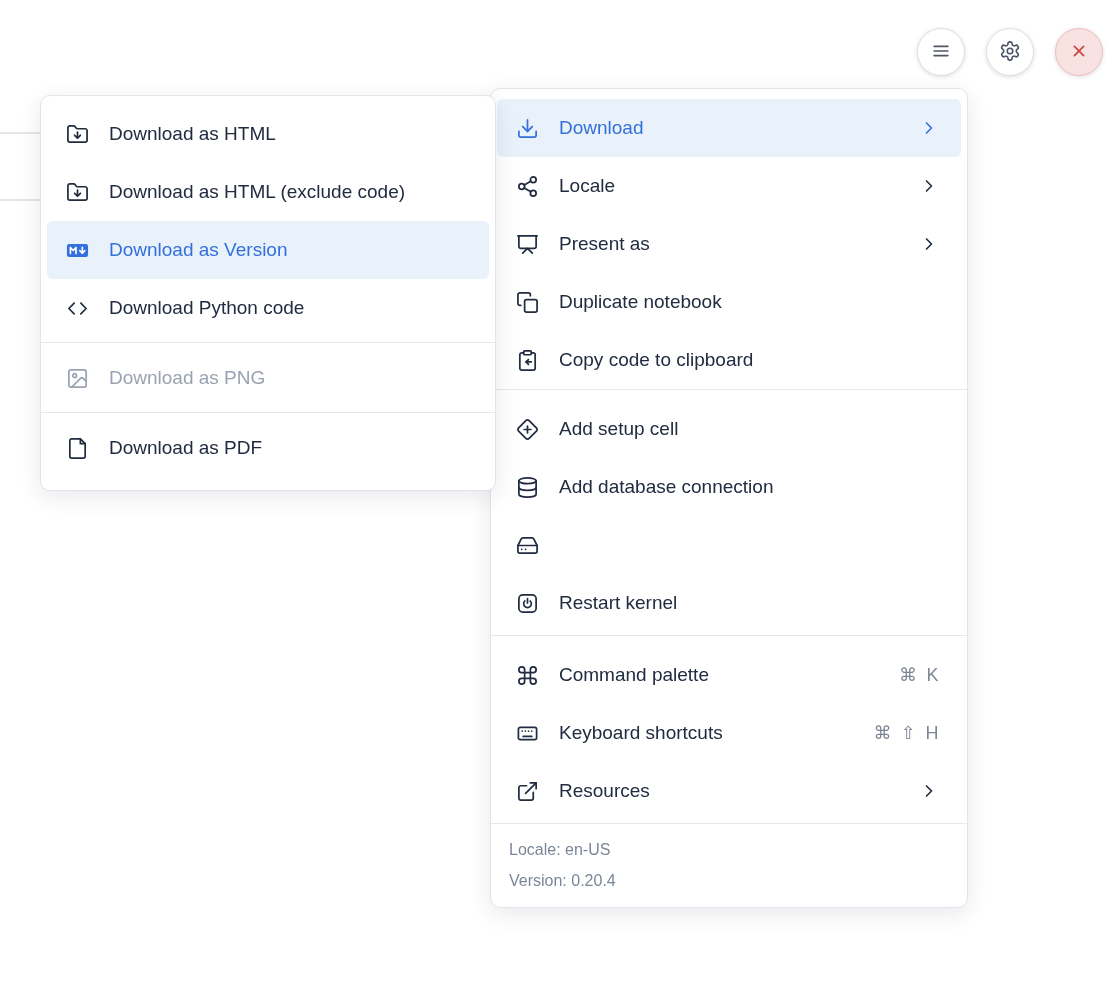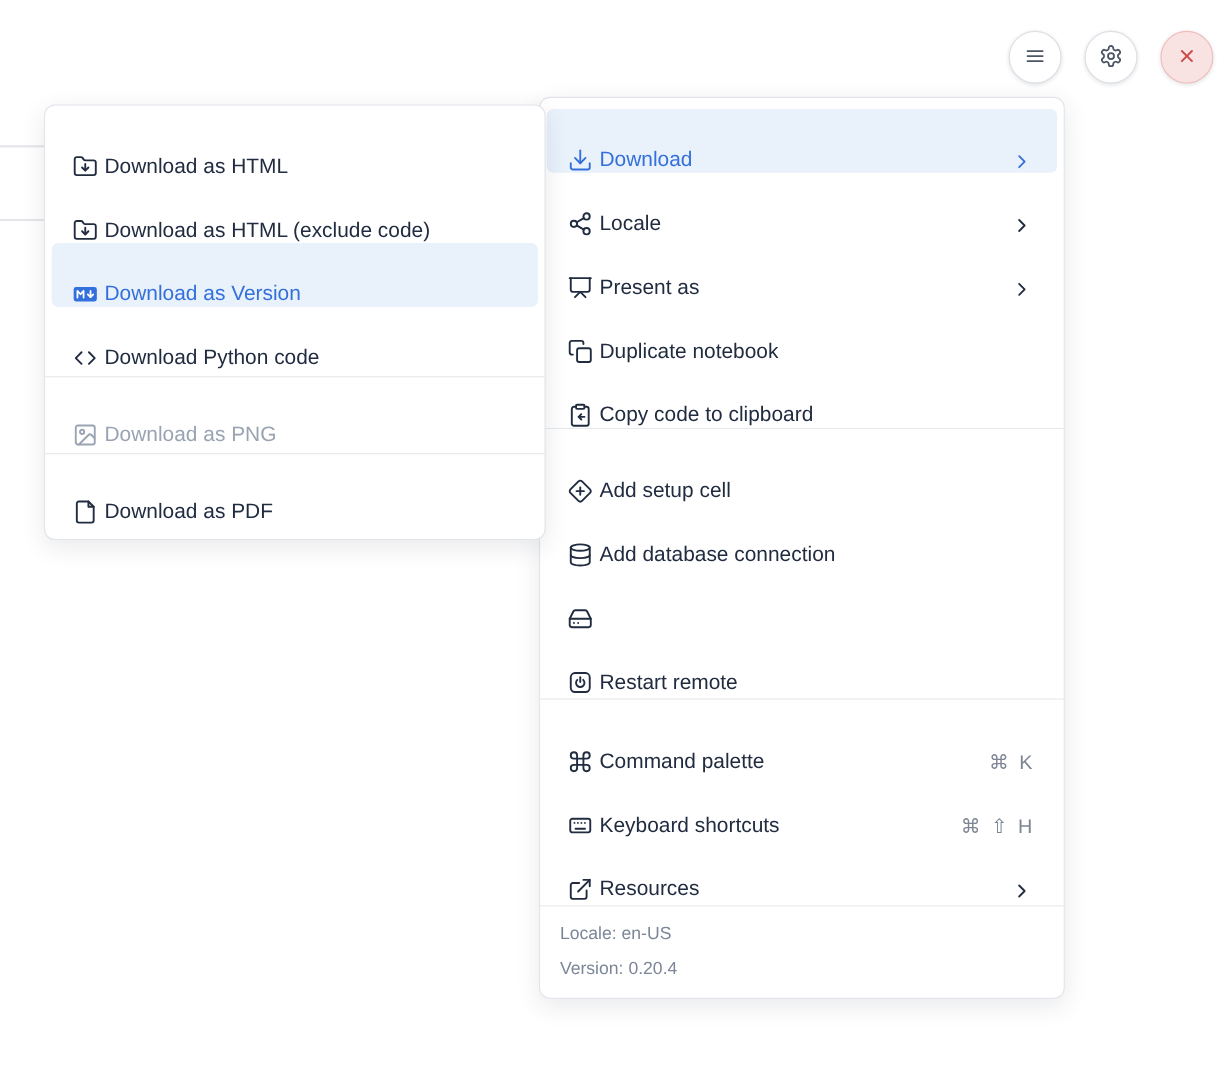--- a/index.html
+++ b/index.html
@@ -36,21 +36,21 @@
   .panel.submenu{left:40px;top:95px;width:456px;z-index:30}
   .panel.mainmenu{left:490px;top:88px;width:478px;z-index:20}
 
   .sep{height:1px;background:var(--sep);margin:0;flex:none}
   .submenu .section{padding:6px 0 5px}
   .submenu .section:first-child{padding:9px 0 5px}
   .submenu .section:last-child{padding:6px 0 13px}
   .mainmenu .section{padding:10px 0 3px}
   .mainmenu .section:first-child{padding:10px 0 0}
 
-  .menu-item{height:58px;display:flex;align-items:flex-end;gap:6px;
+  .menu-item{height:58px;display:flex;align-items:center;gap:20px;
              margin:0 6px;padding:0 22px 0 19px;border-radius:6px;
              font-size:19px;color:var(--text);cursor:pointer;white-space:nowrap}
   .menu-item .mi-icon{flex:none;display:flex;align-items:center;justify-content:center}
   .menu-item .mi-icon svg{width:23px;height:23px}
   .menu-item .mi-label{flex:1;overflow:hidden;text-overflow:ellipsis}
   .menu-item .mi-chevron{flex:none;display:flex;color:inherit}
   .menu-item .mi-chevron svg{width:20px;height:20px;stroke-width:2}
   .menu-item .mi-shortcut{flex:none;display:flex;align-items:center;gap:9px;
              color:#7d8694;font-size:18px;letter-spacing:.5px}
   .menu-item.highlighted{background:var(--accent-bg);color:var(--accent)}
@@ -264,21 +264,21 @@
             </span>
           </div>
           <div class="menu-item">
             <span class="mi-icon">
               <svg viewBox="0 0 24 24" fill="none" stroke="currentColor" stroke-width="1.8" stroke-linecap="round" stroke-linejoin="round">
                 <rect x="3" y="3" width="18" height="18" rx="4"></rect>
                 <path d="M12 7v4.5"></path>
                 <path d="M9.2 9.4a4 4 0 1 0 5.6 0"></path>
               </svg>
             </span>
-            <span class="mi-label">Restart remote</span>
+            <span class="mi-label">Restart kernel</span>
           </div>
         </div>
         <div class="sep"></div>
         <div class="section">
           <div class="menu-item">
             <span class="mi-icon">
               <svg viewBox="0 0 24 24" fill="none" stroke="currentColor" stroke-width="1.8" stroke-linecap="round" stroke-linejoin="round">
                 <path d="M15 6v12a3 3 0 1 0 3-3H6a3 3 0 1 0 3 3V6a3 3 0 1 0-3 3h12a3 3 0 1 0-3-3"></path>
               </svg>
             </span>

